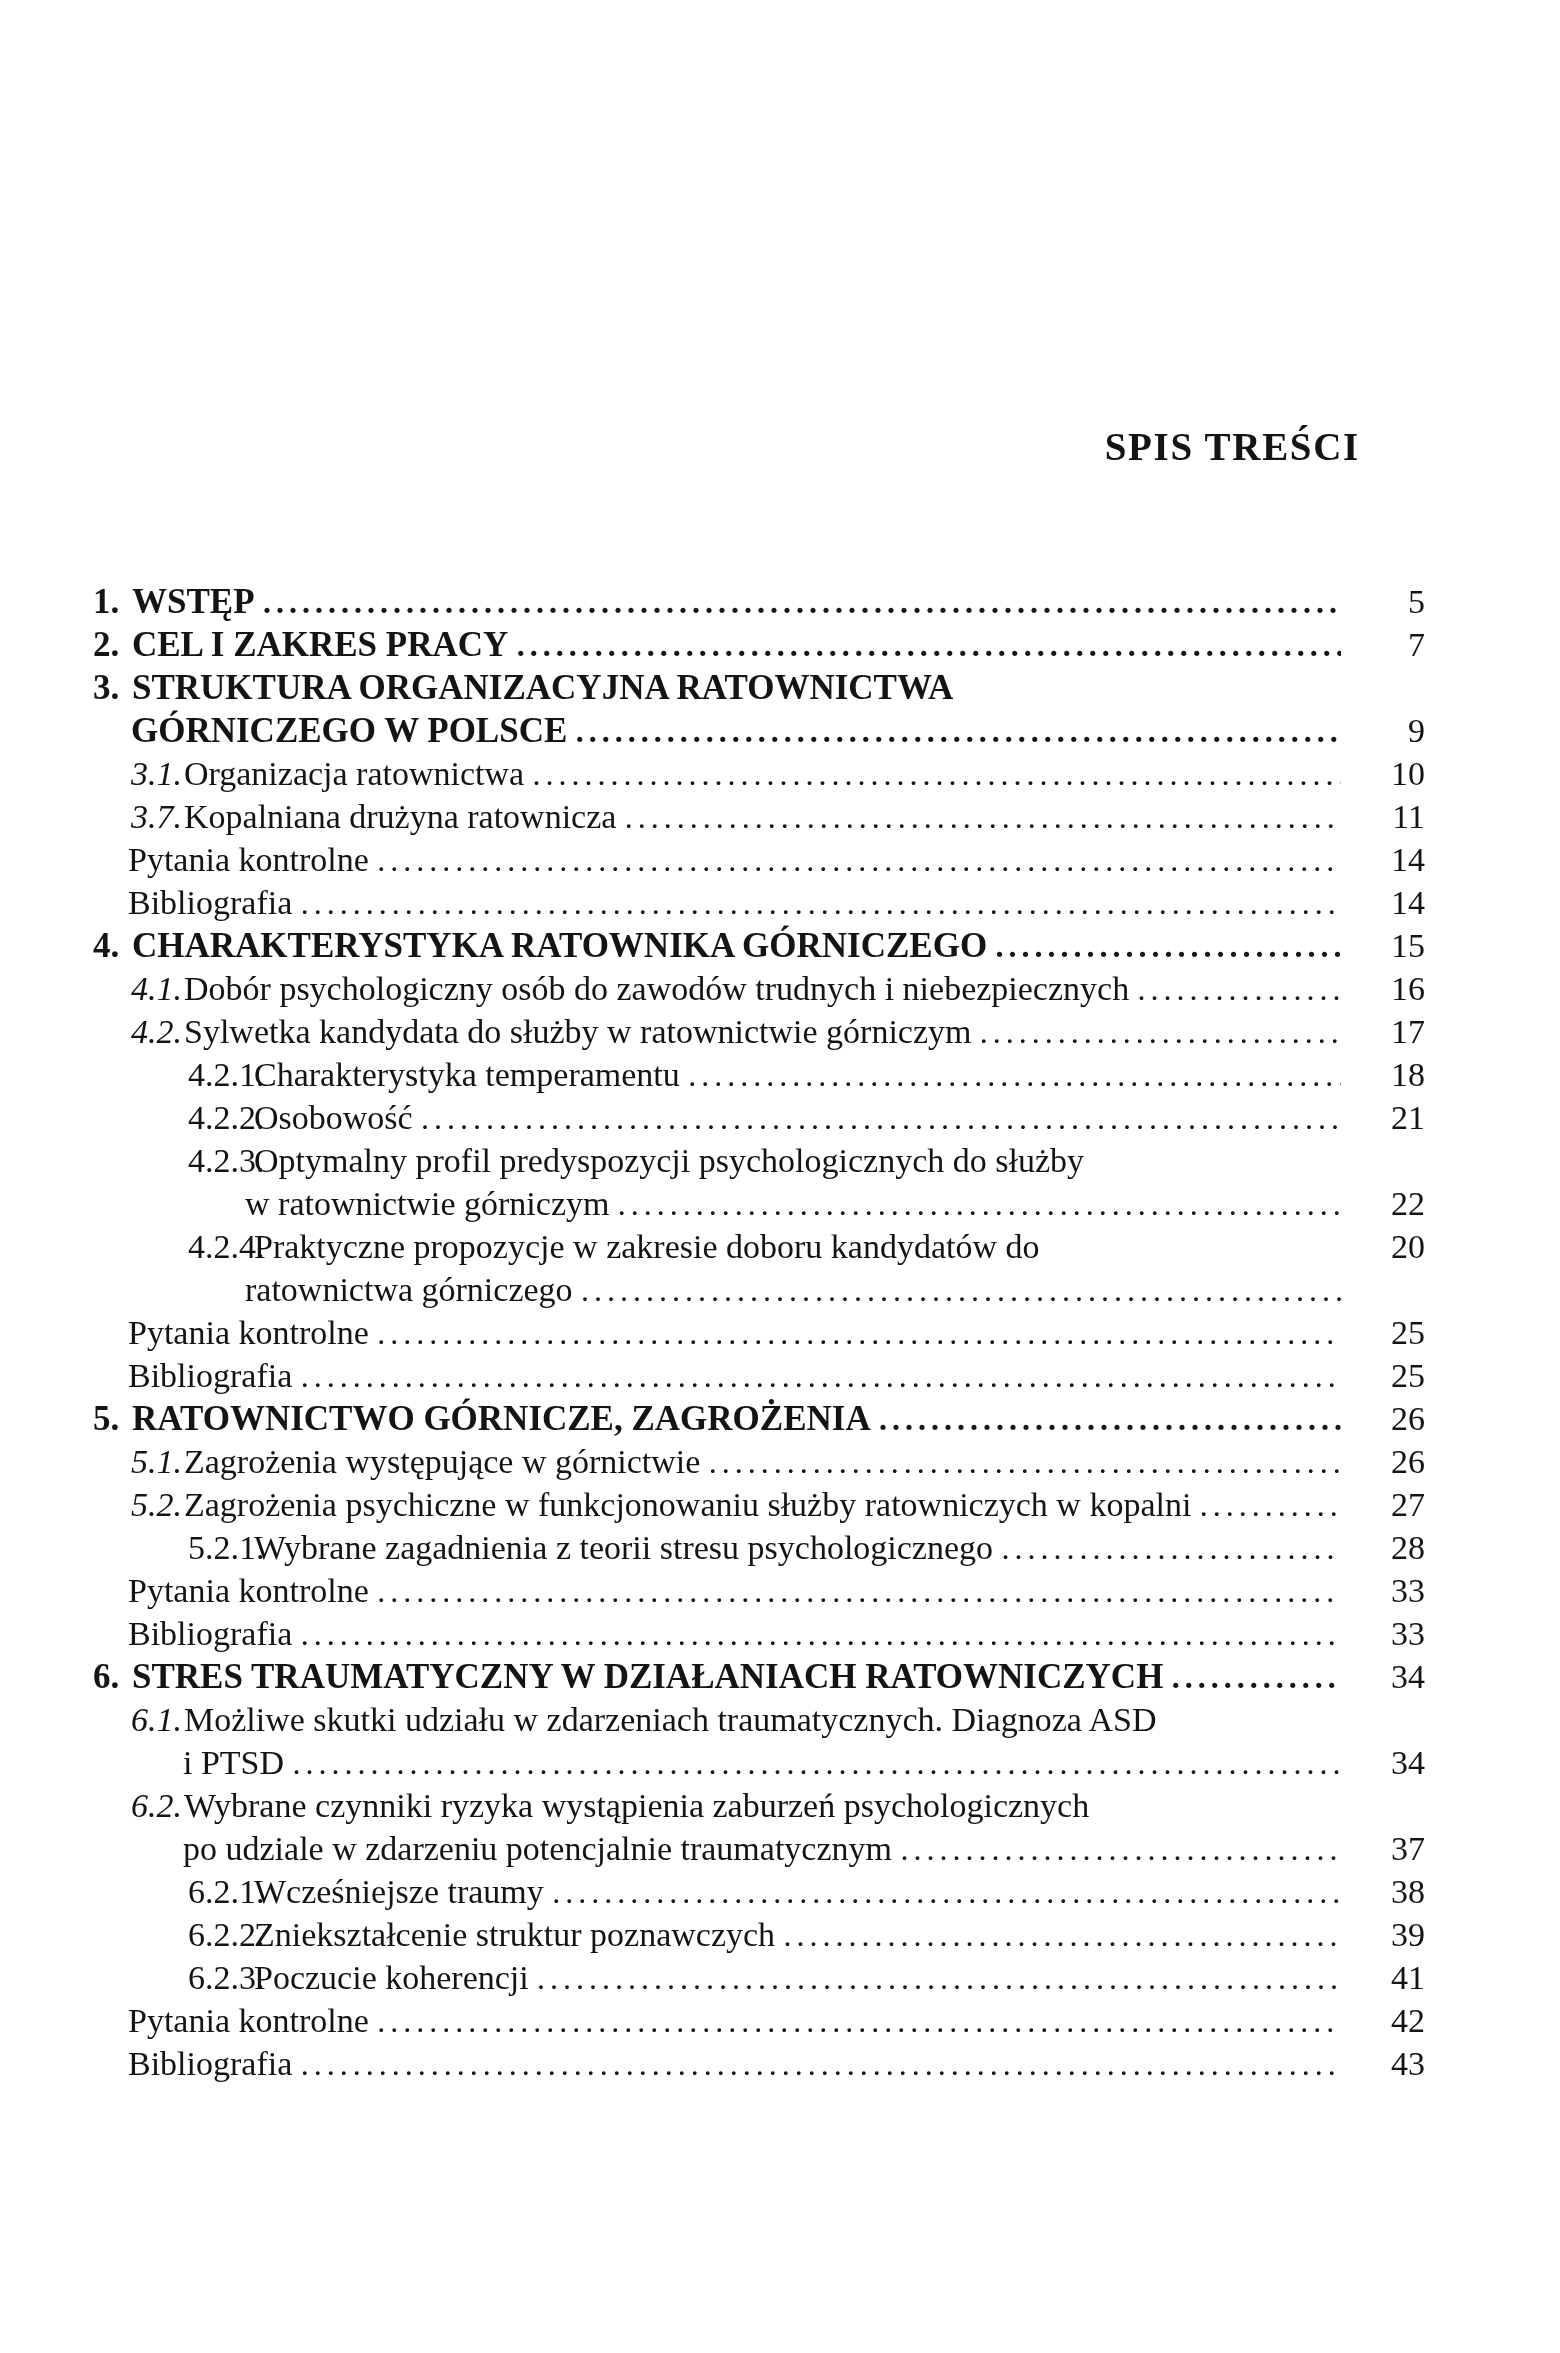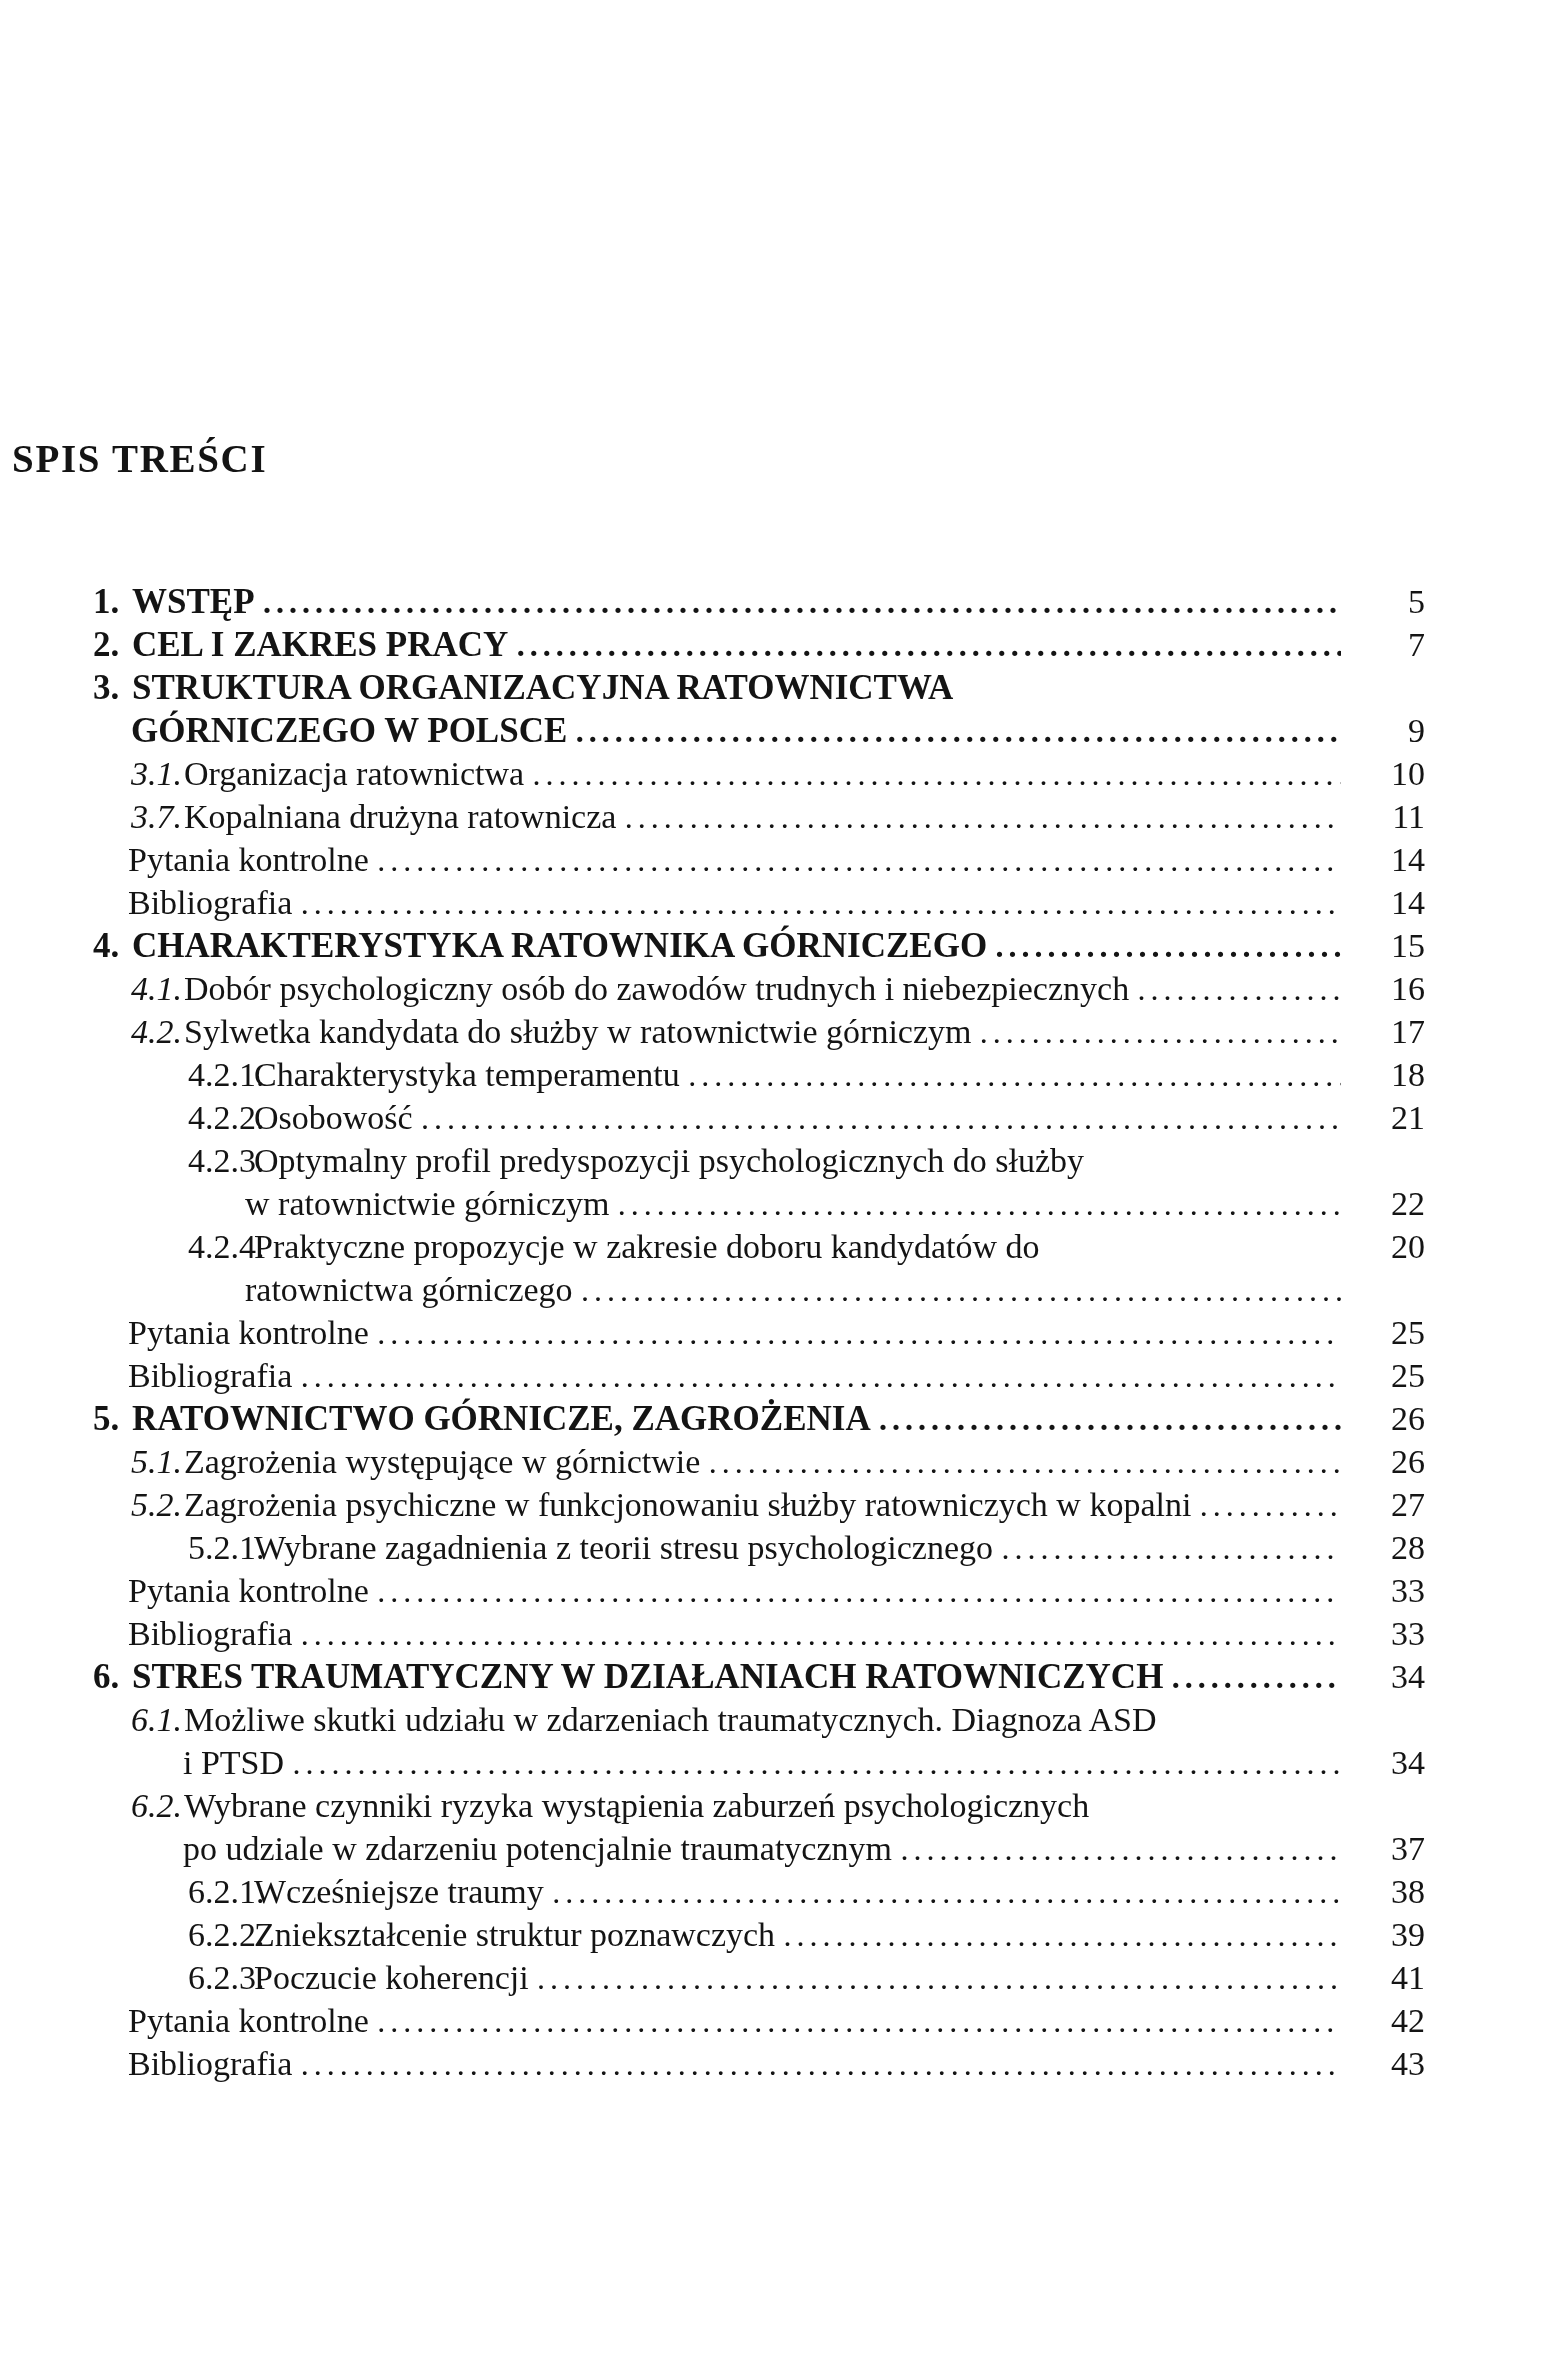--- a/index.html
+++ b/index.html
@@ -3,22 +3,22 @@
 <meta charset="utf-8">
 <style>
   html,body{margin:0;padding:0;}
   body{
     width:1561px;height:2354px;background:#ffffff;
     font-family:"Liberation Serif","DejaVu Serif",serif;
     color:#141414;
   }
   .page{position:relative;width:1561px;height:2354px;overflow:hidden;background:#ffffff;}
   .title{
-    position:absolute;top:424px;left:0;width:1360px;margin:12px;
-    text-align:left;font-size:39px;font-weight:700;letter-spacing:1.7px;
+    position:absolute;top:424px;left:0;width:1360px;margin:0;
+    text-align:right;font-size:39px;font-weight:700;letter-spacing:1.7px;
   }
   .list{position:absolute;top:580px;left:93px;width:1332px;}
   .r{
     display:flex;align-items:baseline;height:43px;line-height:43px;
     font-size:34px;white-space:nowrap;
   }
   .b{font-weight:700;font-size:35px;}
   .num{flex:0 0 auto;}
   .l1 .num{width:39px;}
   .l2{padding-left:38px;}  .l2 .num{width:53px;font-style:italic;}

